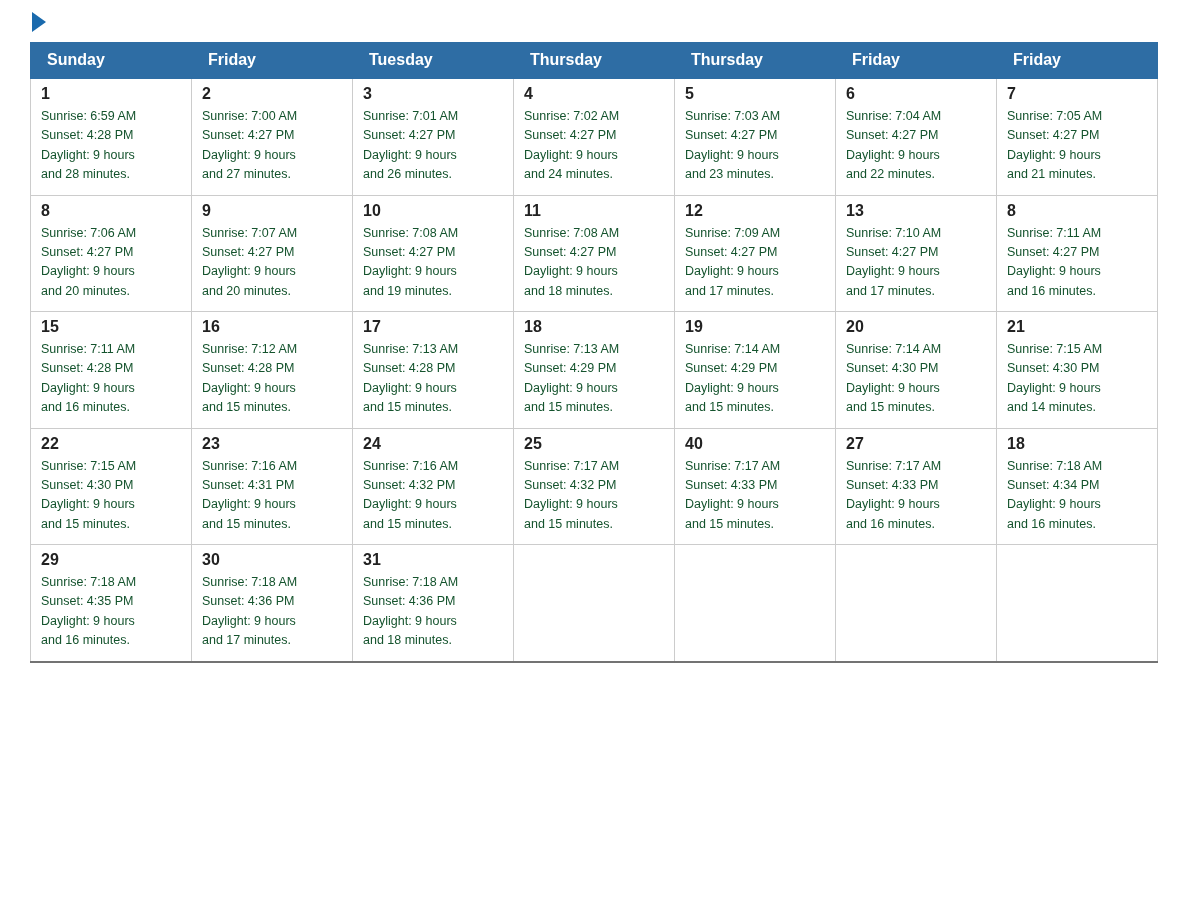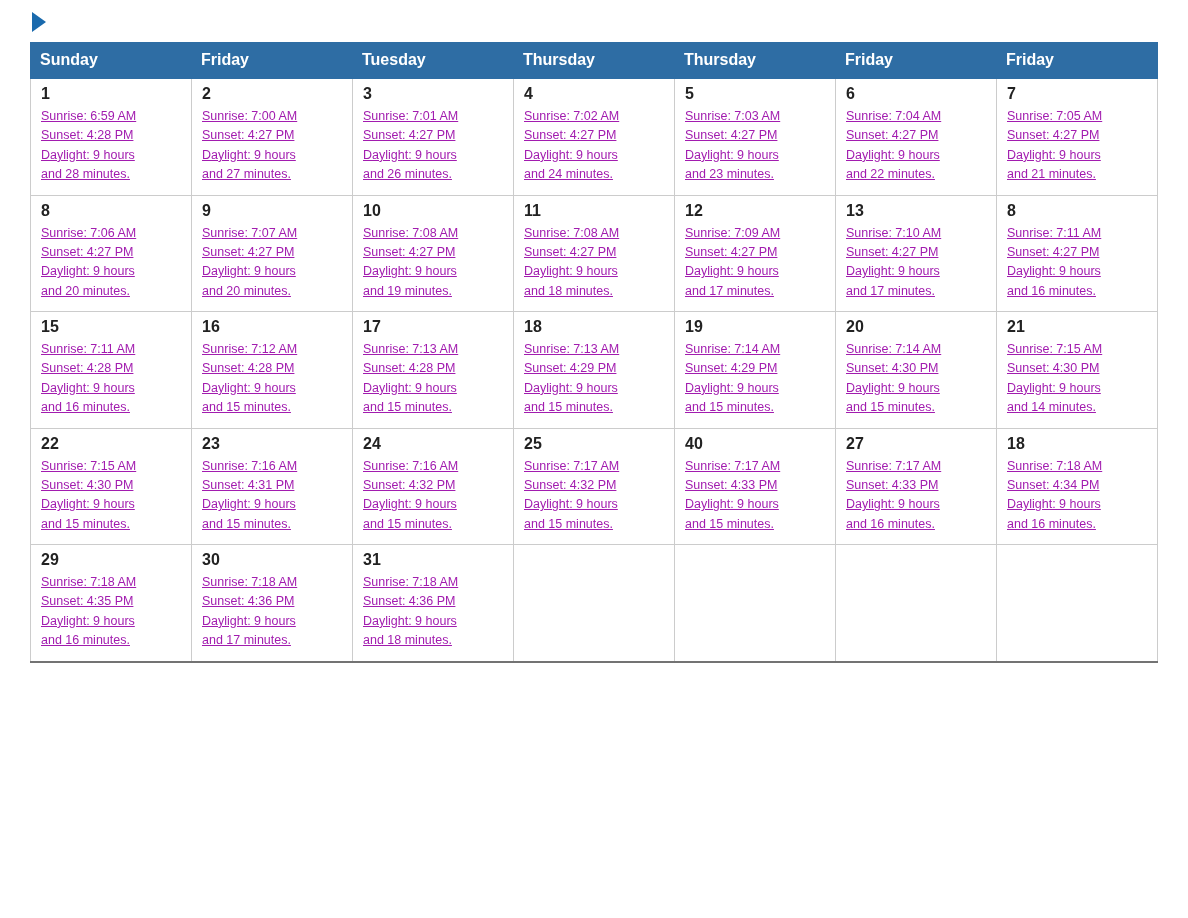--- a/index.html
+++ b/index.html
@@ -61,43 +61,42 @@
     .calendar-table {
       width: 100%;
       border-collapse: collapse;
       margin-top: 8px;
     }
     .calendar-table th {
       background-color: #2e6da4;
       color: #fff;
       font-size: 16px;
       font-weight: bold;
-      padding: 8px 9px;
+      padding: 8px 16px;
       text-align: left;
       border: 1px solid #2e6da4;
     }
     .calendar-table td {
       vertical-align: top;
       padding: 6px 10px 10px 10px;
       border: 1px solid #ccc;
       width: 14.28%;
       min-height: 100px;
     }
     .day-number {
       font-size: 16px;
       font-weight: bold;
       color: #222;
       display: block;
       margin-bottom: 4px;
     }
     .day-info {
       font-size: 12.5px;
-      color: #a21caf;
+      color: #14532d;
       line-height: 1.55;
-      text-decoration: underline;
     }
     .empty-cell {
       background: #fff;
     }
     tr:last-child td {
       border-bottom: 2px solid #737373;
     }
     .top-border-row td {
       border-top: 2px solid #2e6da4;
     }

